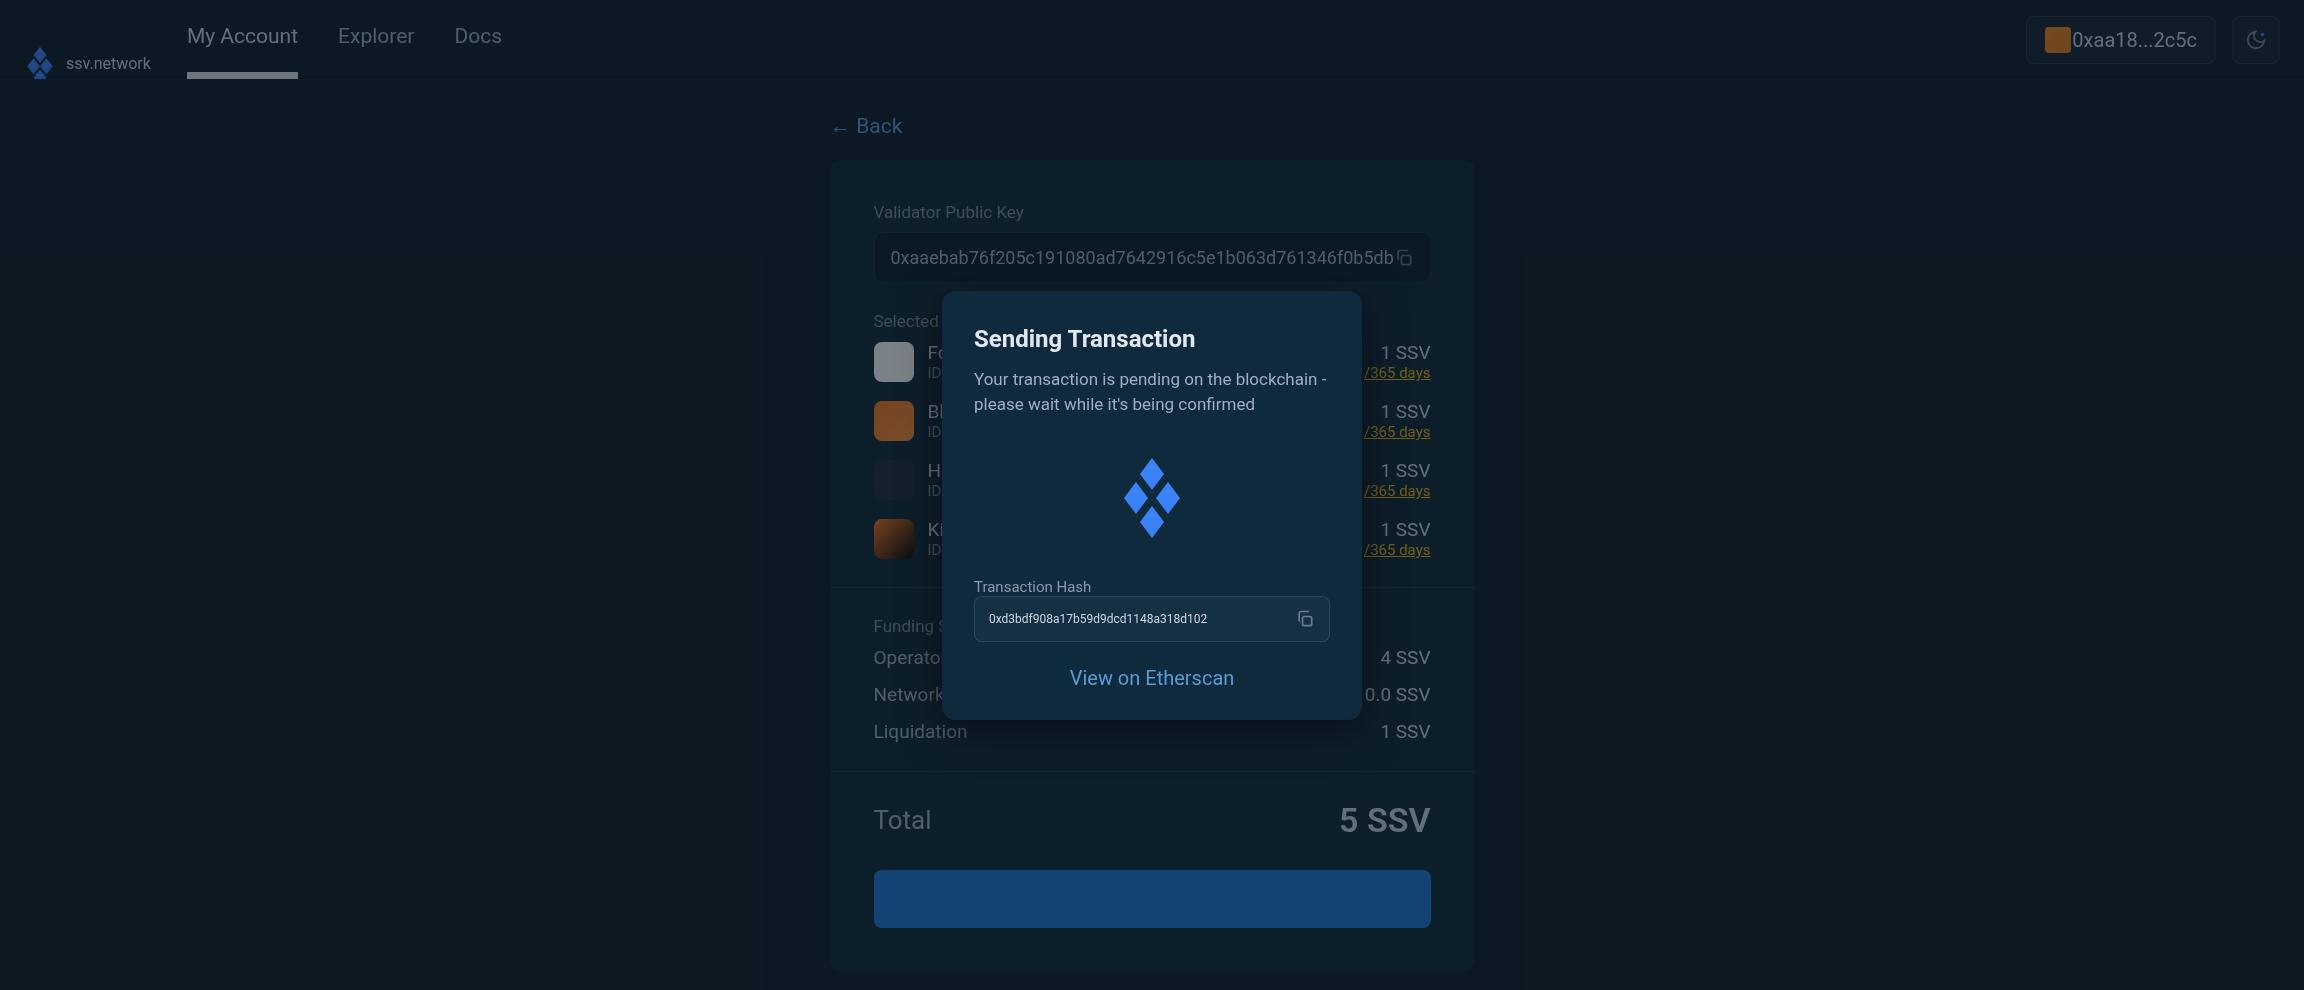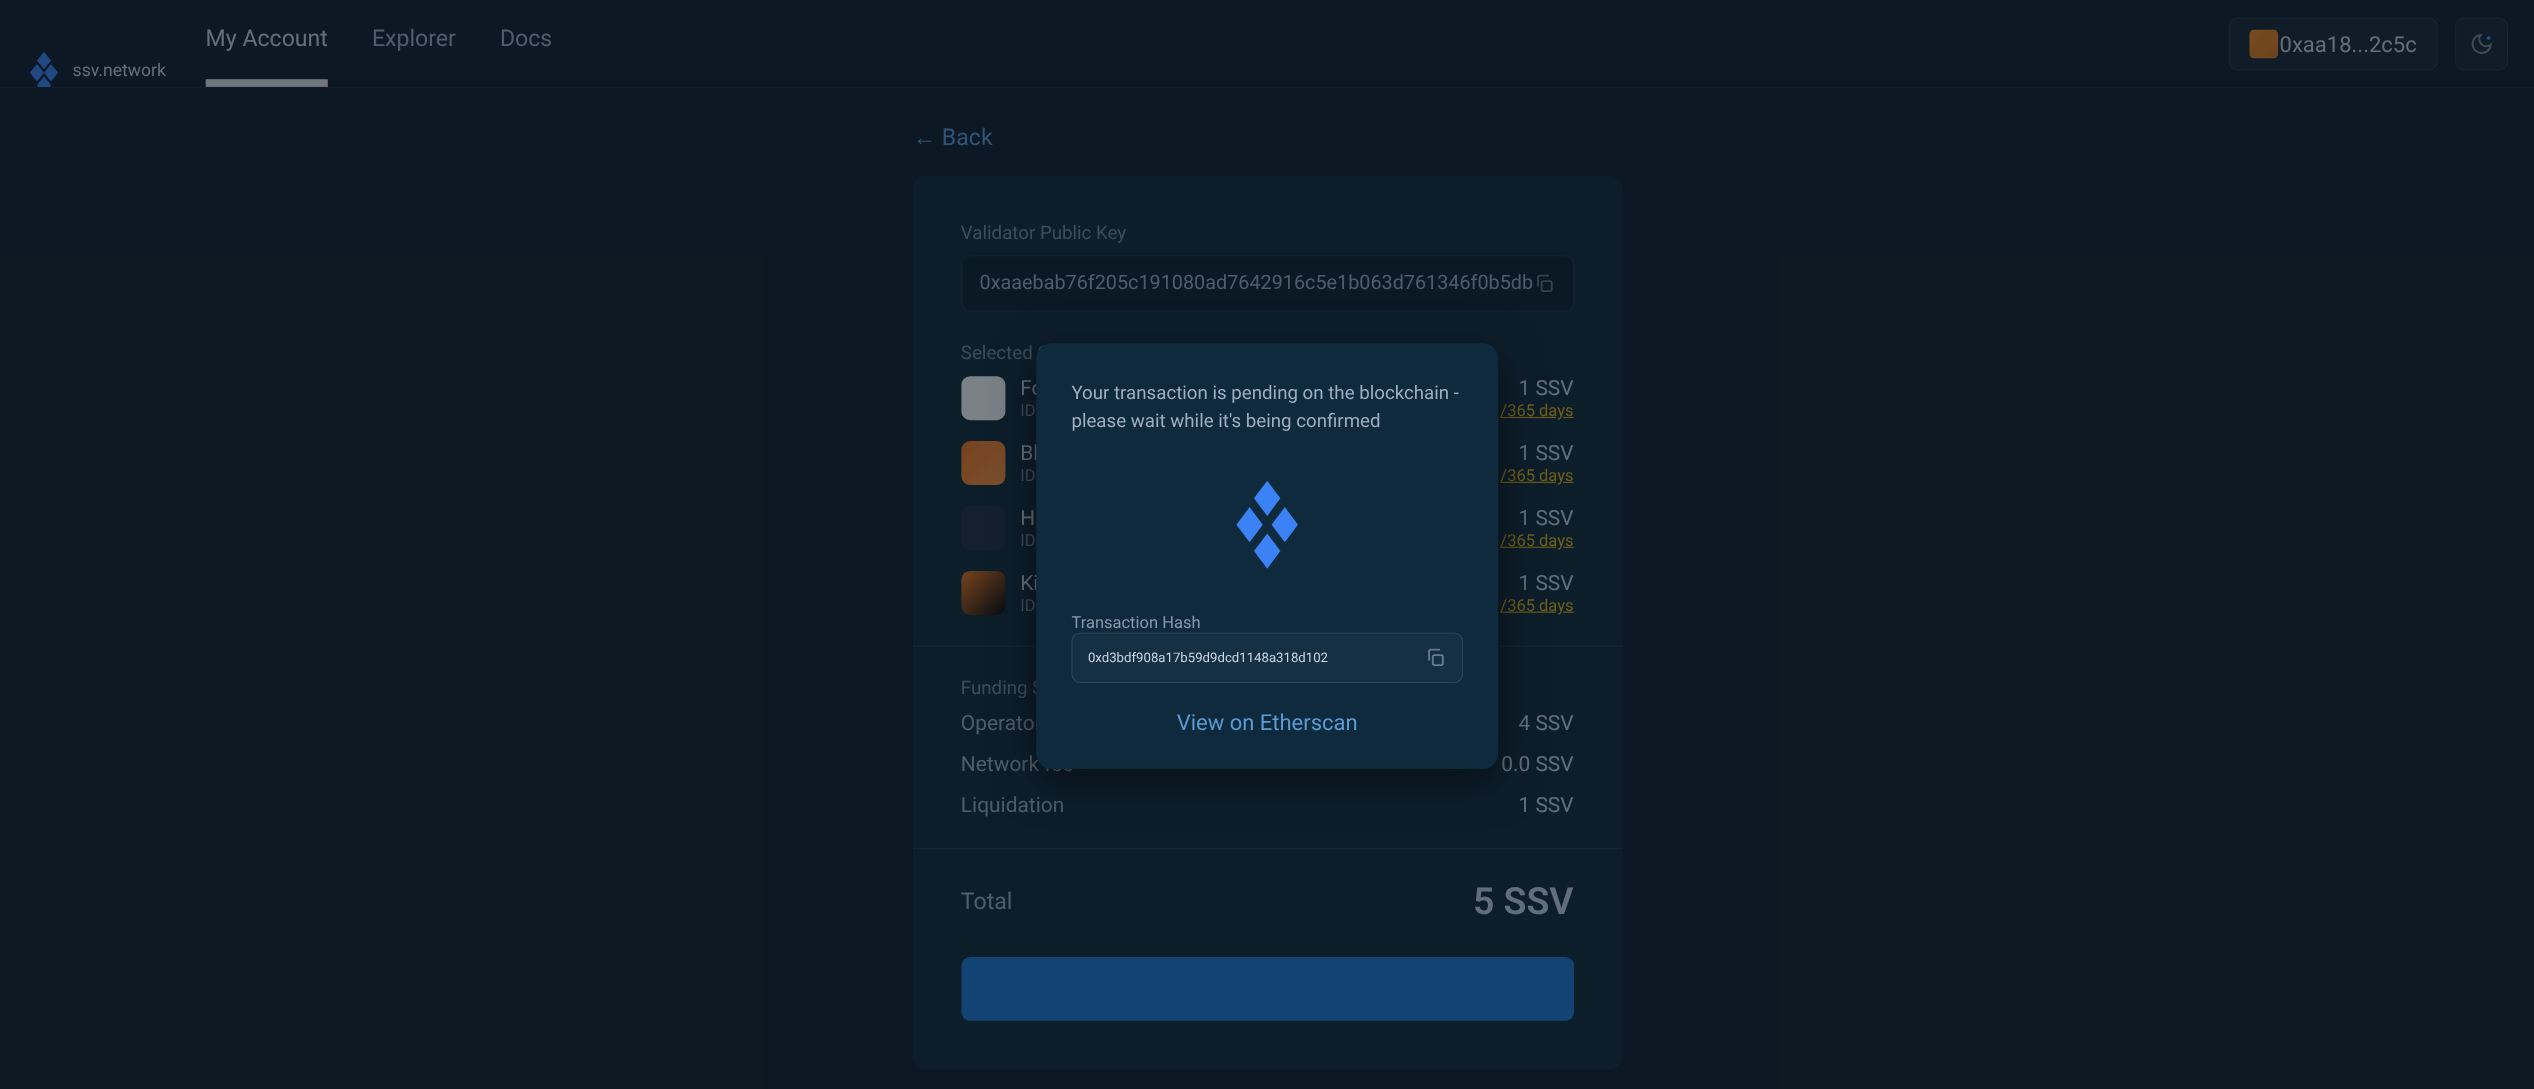--- a/index.html
+++ b/index.html
@@ -126,21 +126,21 @@
 }
 .summary-label { color: #a0aec0; }
 .summary-value { color: #cbd5e0; }
 
 .total-row {
   display: flex;
   justify-content: space-between;
   align-items: center;
   margin-top: 10px;
 }
-.total-label { font-size: 21px; color: #a0aec0; }
+.total-label { font-size: 26px; color: #a0aec0; }
 .total-value { font-size: 34px; font-weight: 600; color: #cbd5e0; }
 
 .action-btn {
   width: 100%;
   height: 58px;
   background: #1976d2;
   border-radius: 8px;
   margin-top: 30px;
 }
 
@@ -322,20 +322,21 @@
       <span class="total-label">Total</span>
       <span class="total-value">5 SSV</span>
     </div>
 
     <div class="action-btn"></div>
   </div>
 </div>
 
 <div class="modal-backdrop">
   <div class="modal">
+    <div class="modal-title">Sending Transaction</div>
     <div class="modal-desc">Your transaction is pending on the blockchain - please wait while it's being confirmed</div>
     <div class="modal-logo">
       <svg viewBox="0 0 60 80">
         <polygon points="30,0 42,16 30,32 18,16" fill="#3b82f6"></polygon>
         <polygon points="14,24 26,40 14,56 2,40" fill="#3b82f6"></polygon>
         <polygon points="46,24 58,40 46,56 34,40" fill="#3b82f6"></polygon>
         <polygon points="30,48 42,64 30,80 18,64" fill="#3b82f6"></polygon>
       </svg>
     </div>
     <div class="hash-label">Transaction Hash</div>

